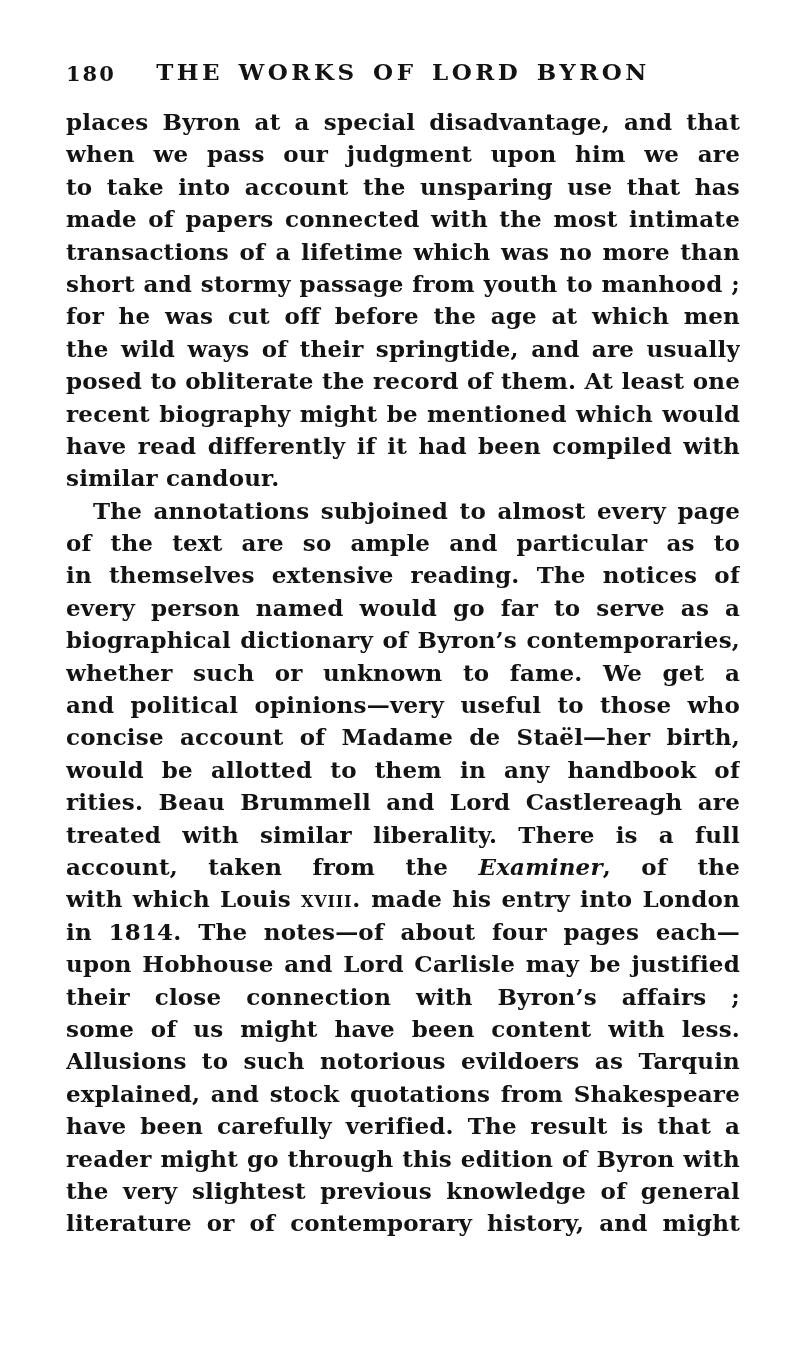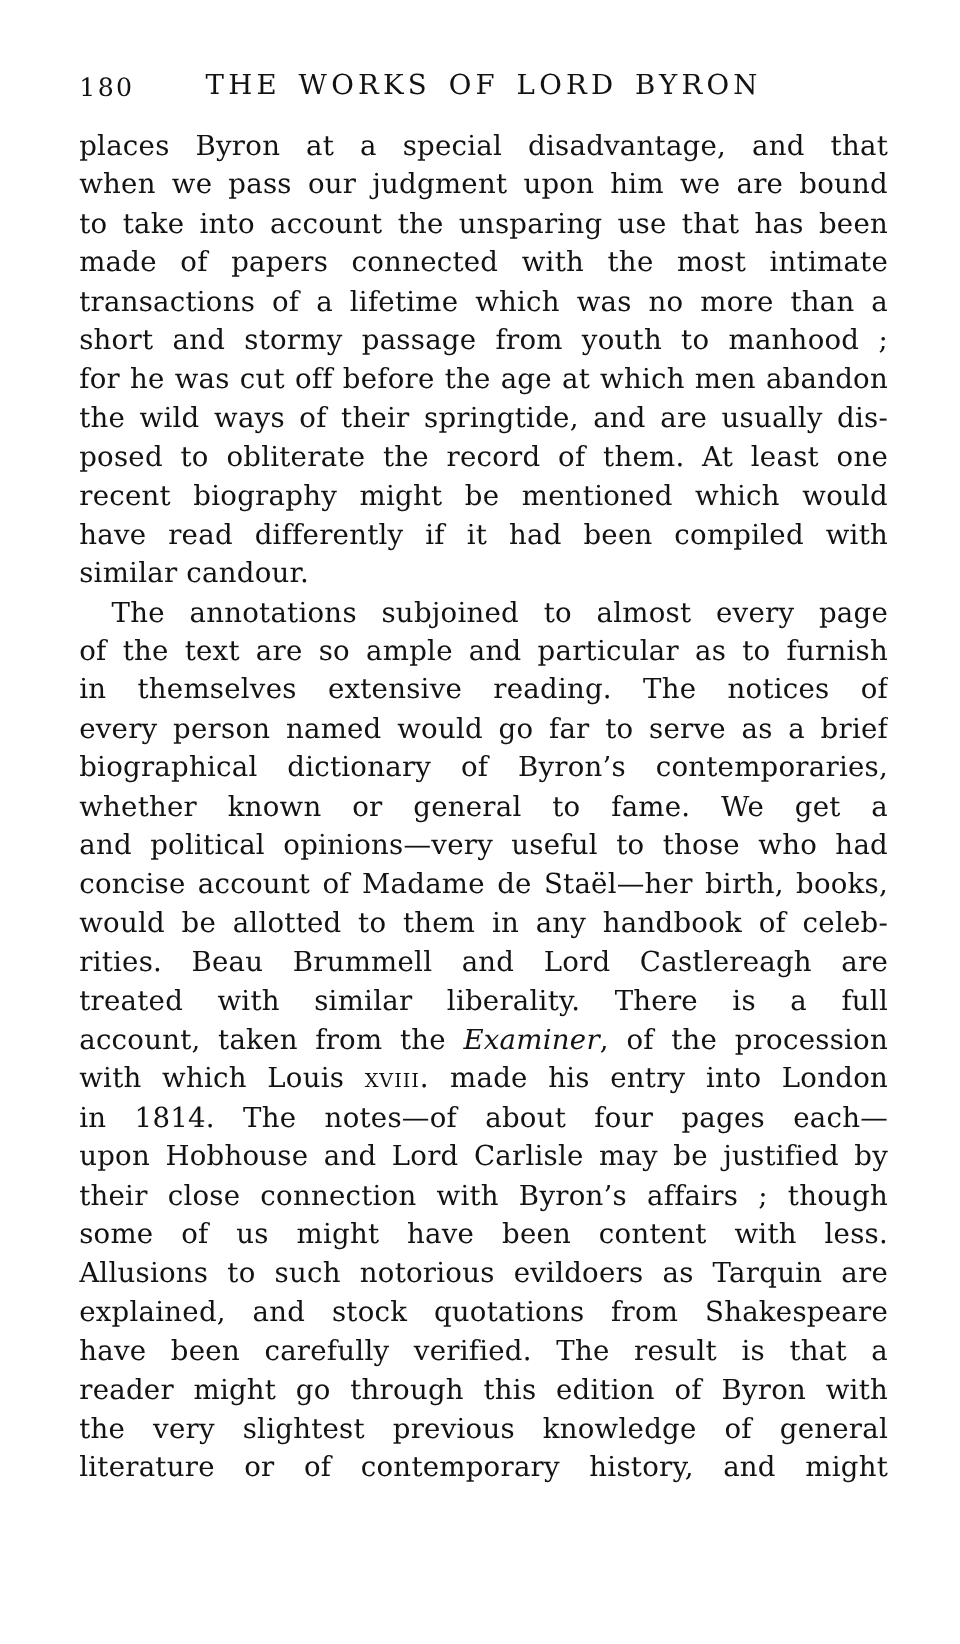--- a/index.html
+++ b/index.html
@@ -12,20 +12,21 @@
     background: var(--paper);
     font-family: "DejaVu Serif", serif;
   }
   .page {
     position: relative;
     width: 800px;
     height: 1370px;
     background: var(--paper);
     color: var(--ink);
     overflow: hidden;
+    font-weight: bold;
   }
   .header {
     position: absolute;
     top: 58px;
     left: 66px;
     width: 674px;
     height: 30px;
   }
   .pagenum {
     position: absolute;
@@ -88,21 +89,21 @@
       <div class="line"><span>the wild ways of their springtide, and are usually dis-</span></div>
       <div class="line"><span>posed to obliterate the record of them.  At least one</span></div>
       <div class="line"><span>recent biography might be mentioned which would</span></div>
       <div class="line"><span>have read differently if it had been compiled with</span></div>
       <div class="line no-justify"><span>similar candour.</span></div>
       <div class="line indent"><span>The annotations subjoined to almost every page</span></div>
       <div class="line"><span>of the text are so ample and particular as to furnish</span></div>
       <div class="line"><span>in themselves extensive reading.  The notices of</span></div>
       <div class="line"><span>every person named would go far to serve as a brief</span></div>
       <div class="line"><span>biographical dictionary of Byron’s contemporaries,</span></div>
-      <div class="line"><span>whether known or general to fame.  We get a</span></div>
+      <div class="line"><span>whether such or unknown to fame.  We get a</span></div>
       <div class="line"><span>and political opinions—very useful to those who had</span></div>
       <div class="line"><span>concise account of Madame de Staël—her birth, books,</span></div>
       <div class="line"><span>would be allotted to them in any handbook of celeb-</span></div>
       <div class="line"><span>rities.  Beau Brummell and Lord Castlereagh are</span></div>
       <div class="line"><span>treated with similar liberality.  There is a full</span></div>
       <div class="line"><span>account, taken from the </span><span class="italic">Examiner</span><span>, of the procession</span></div>
       <div class="line"><span>with which Louis </span><span class="smallcaps">xviii.</span><span> made his entry into London</span></div>
       <div class="line"><span>in 1814.  The notes—of about four pages each—</span></div>
       <div class="line"><span>upon Hobhouse and Lord Carlisle may be justified by</span></div>
       <div class="line"><span>their close connection with Byron’s affairs ; though</span></div>

